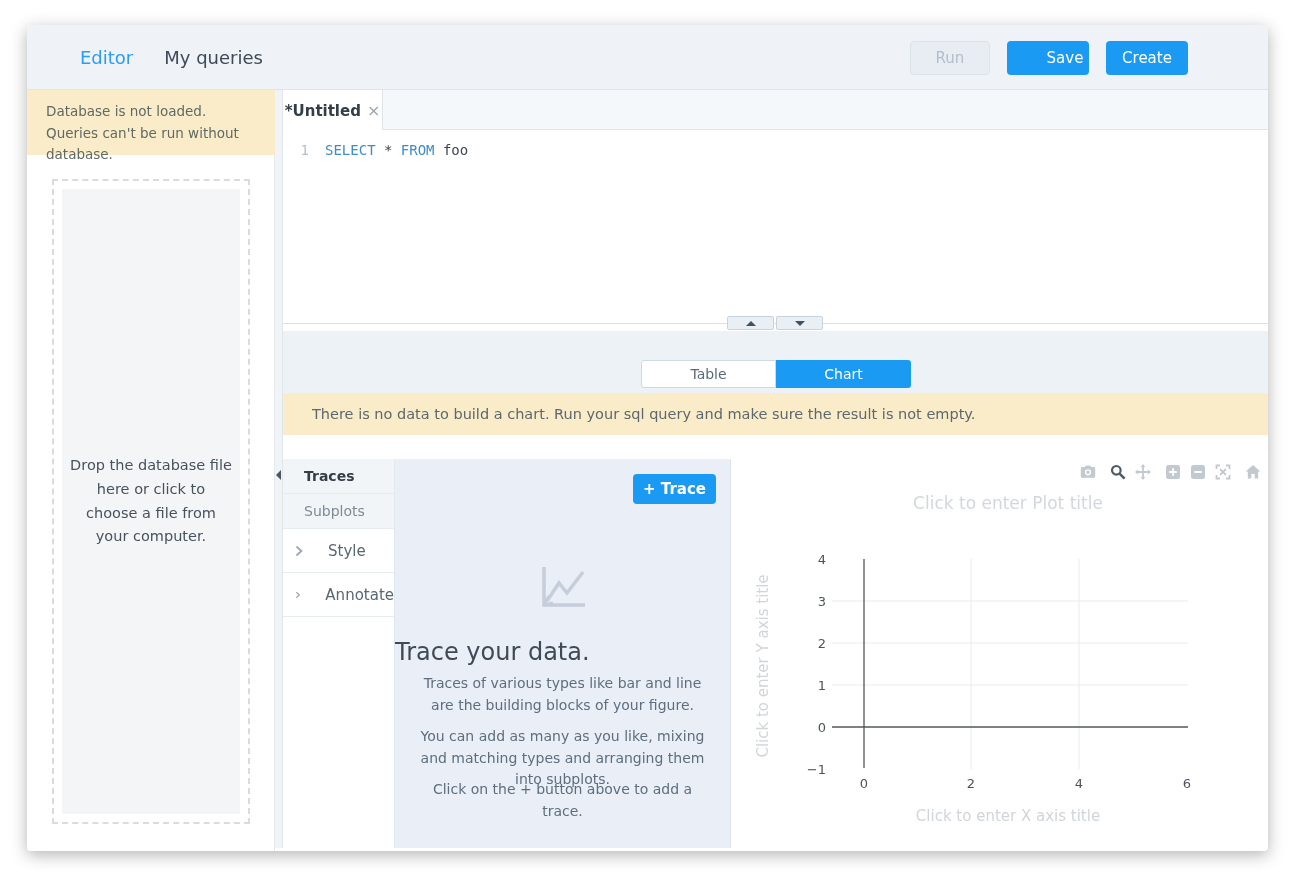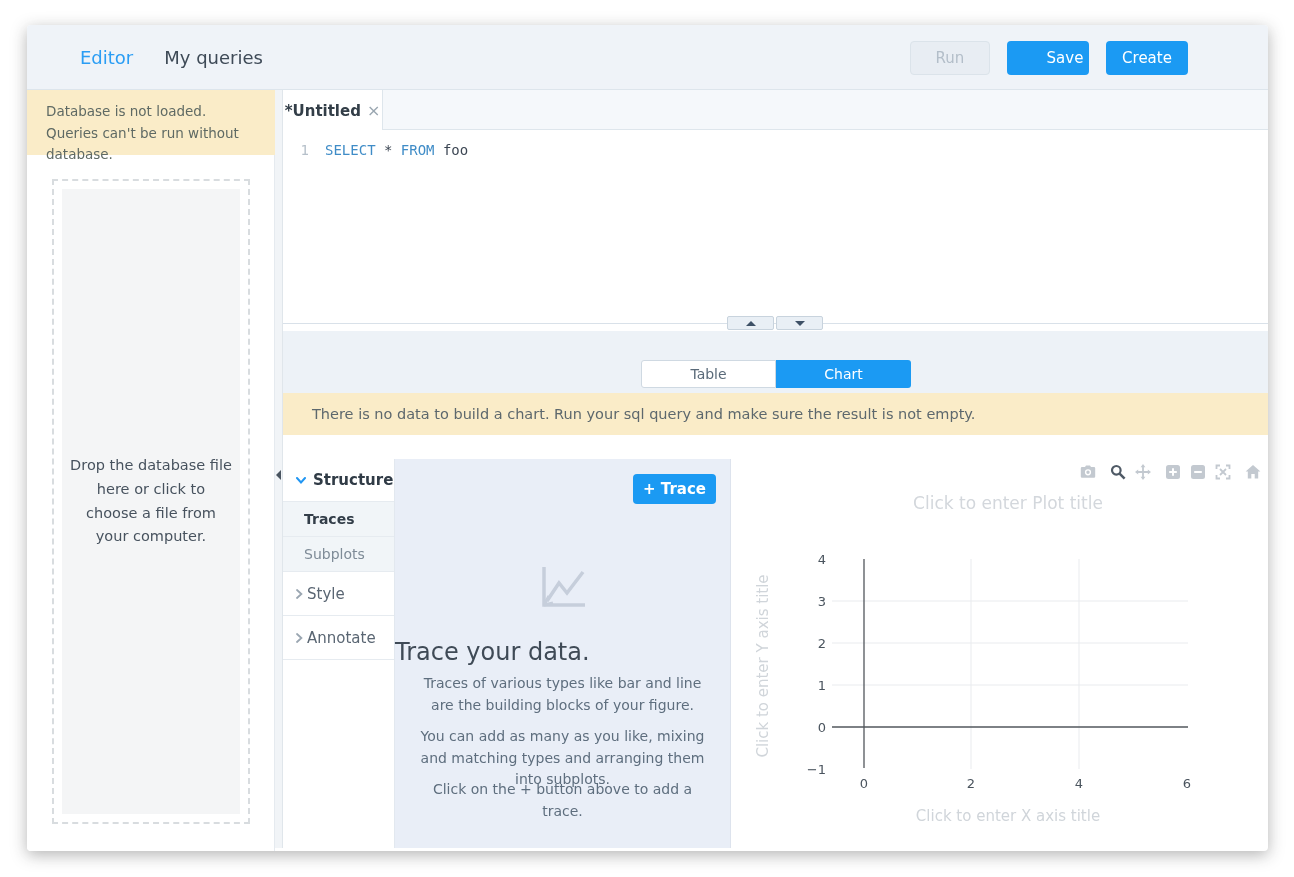--- a/index.html
+++ b/index.html
@@ -64,21 +64,21 @@
 
   
   .builder { position:absolute; left:256px; top:434px; width:985px; height:389px; border-bottom:1px solid #dfe4e9; }
   .menu { position:absolute; left:0; top:0; width:112px; height:389px; background:#fff; border-right:1px solid #e2e8ef; }
   .menu-row { display:flex; align-items:center; border-bottom:1px solid #e6ebf0; cursor:pointer; }
   .row-structure { height:43px; padding-left:13px; gap:7px; }
   .row-structure .lbl { font-size:15px; font-weight:700; color:#303b46; }
   .row-sub { height:35px; padding-left:21px; background:#f1f5f8; }
   .row-traces .lbl { font-size:14px; font-weight:600; color:#333e49; }
   .row-subplots .lbl { font-size:14px; color:#7e8b97; }
-  .row-section { height:44px; padding-left:13px; gap:4px; }
+  .row-section { height:44px; padding-left:13px; gap:25px; }
   .row-section .lbl { font-size:15px; color:#5a6673; }
 
   .trace-panel { position:absolute; left:112px; top:0; width:336px; height:389px; background:#e9eef7; border-right:1px solid #dde3ed; }
   .btn-trace { position:absolute; top:15px; right:14px; width:83px; height:30px; background:#1b9af3; border:none; border-radius:4px;
                color:#fff; font-size:15px; font-weight:600; font-family:inherit; cursor:pointer; }
   .trace-icon { position:absolute; top:104px; left:50%; transform:translateX(-50%); }
   .trace-heading { position:absolute; top:179px; width:100%; text-align:left; font-size:24px; color:#3f4a56; }
   .trace-p { position:absolute; width:100%; text-align:center; font-size:14px; line-height:1.55; color:#5e6e7e; padding:0 16px; }
   .p1 { top:214px; } .p2 { top:267px; } .p3 { top:320px; }
 
@@ -148,26 +148,20 @@
       <div class="toggle">
         <div class="toggle-table">Table</div>
         <div class="toggle-chart">Chart</div>
       </div>
     </div>
     <div class="chart-warning">There is no data to build a chart. Run your sql query and make sure the result is not empty.</div>
 
     <div class="builder">
 
       <div class="menu">
-        <div class="menu-row row-structure">
-          <svg width="10" height="7" viewBox="0 0 10 7">
-              <path d="M1 1 L5 5.4 L9 1" stroke="#2196f3" stroke-width="2" fill="none" stroke-linecap="round"></path>
-            </svg>
-          <span class="lbl">Structure</span>
-        </div>
         <div class="menu-row row-sub row-traces">
           <span class="lbl">Traces</span>
         </div>
         <div class="menu-row row-sub row-subplots">
           <span class="lbl">Subplots</span>
         </div>
         <div class="menu-row row-section">
           <svg width="7" height="10" viewBox="0 0 7 10">
               <path d="M1 1 L5.4 5 L1 9" stroke="#9aa6b1" stroke-width="1.8" fill="none" stroke-linecap="round"></path>
             </svg>

